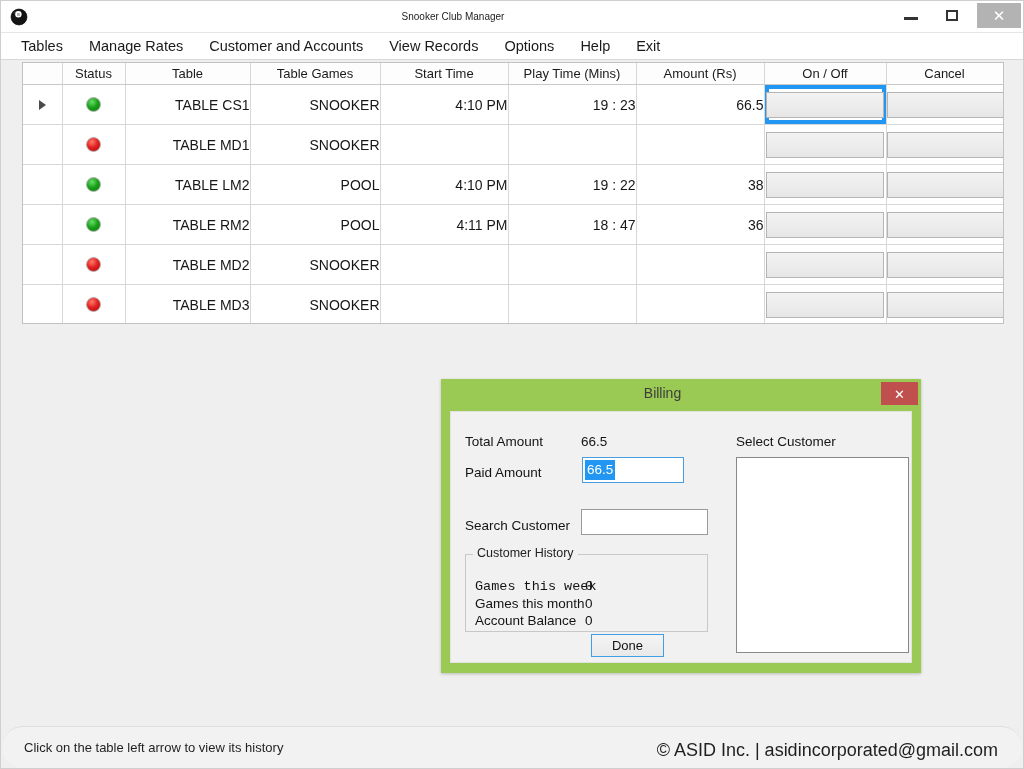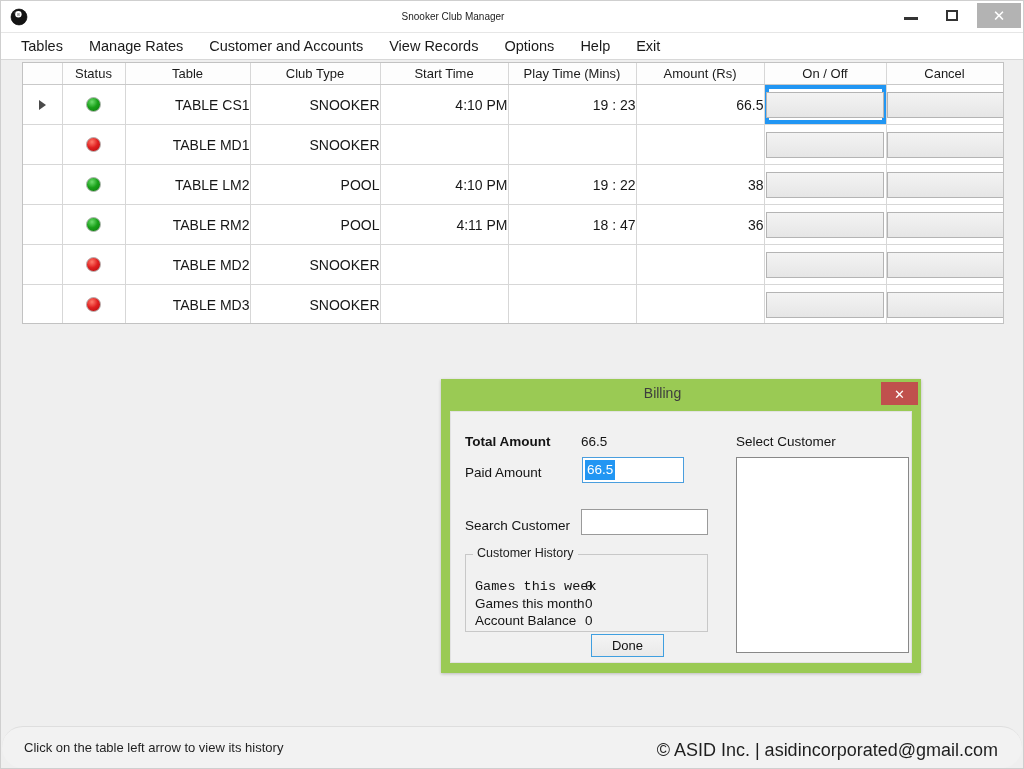--- a/index.html
+++ b/index.html
@@ -246,21 +246,21 @@
     position: absolute;
     font-size: 13.5px;
     color: #141414;
     white-space: nowrap;
   }
   .valtxt {
     position: absolute;
     font-size: 13.5px;
     color: #141414;
   }
-  #total-amount-label { left: 14px; top: 22px; font-weight: bold; }
+  #total-amount-label { left: 14px; top: 22px; }
   #total-amount-value { left: 130px; top: 22px; }
   #paid-amount-label  { left: 14px; top: 53px; }
   #paid-amount-input {
     position: absolute;
     left: 131px;
     top: 45px;
     width: 102px;
     height: 26px;
     background: #ffffff;
     border: 1px solid #4a9ede;
@@ -423,21 +423,21 @@
         <col style="width:128px">
         <col style="width:128px">
         <col style="width:122px">
         <col style="width:117px">
       </colgroup>
       <thead>
         <tr>
           <th class="col-sel"></th>
           <th>Status</th>
           <th>Table</th>
-          <th>Club Type</th>
+          <th>Table Games</th>
           <th>Start Time</th>
           <th>Play Time (Mins)</th>
           <th>Amount (Rs)</th>
           <th>On / Off</th>
           <th>Cancel</th>
         </tr>
       </thead>
       <tbody id="grid-body">
           <tr>
             <td class="sel-cell">

